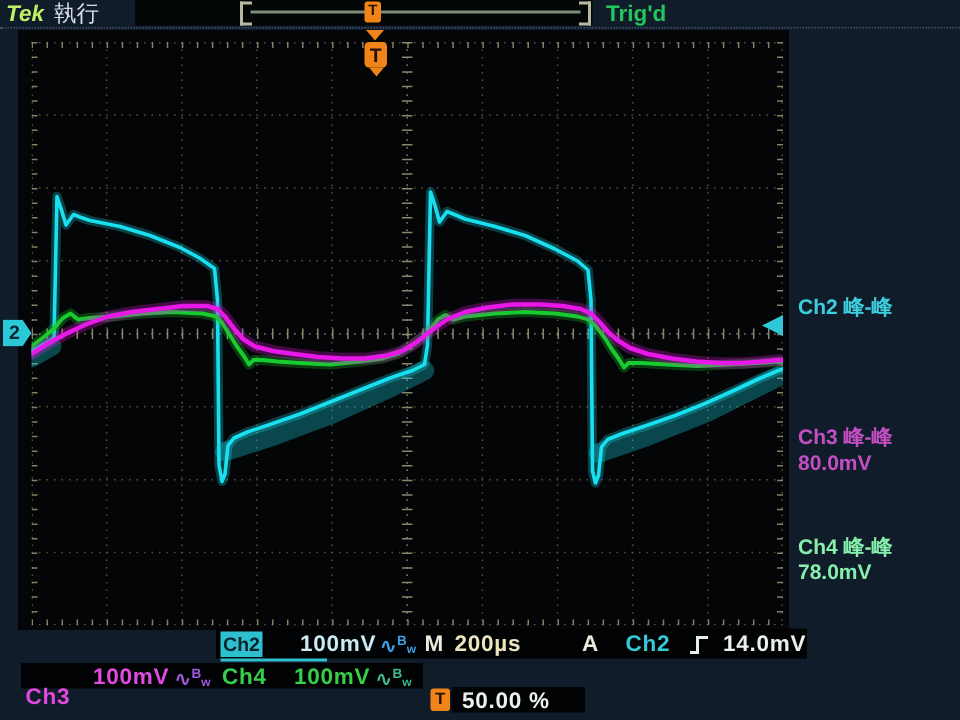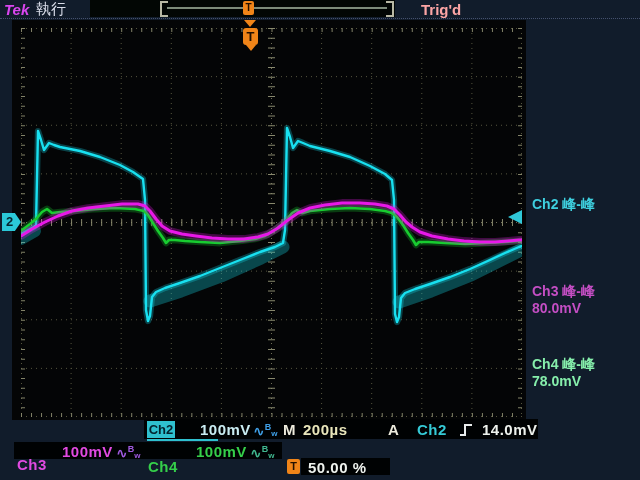--- a/index.html
+++ b/index.html
@@ -1,30 +1,30 @@
 <!DOCTYPE html>
 <html><head>
 <meta charset="utf-8">
 <style>
   html,body{margin:0;padding:0;}
   body{width:640px;height:480px;position:relative;background:#111c2b;
        font-family:"Liberation Sans","DejaVu Sans",sans-serif;overflow:hidden;}
   .abs{position:absolute;}
   
   .topbar{left:0;top:0;width:640px;height:18px;}
-  .tek-logo{left:4px;top:1px;font-size:15px;font-weight:bold;font-style:italic;color:#d946ef;}
+  .tek-logo{left:4px;top:1px;font-size:15px;font-weight:bold;font-style:italic;color:#bef264;}
   .run-status{left:36px;top:0px;font-size:15px;font-weight:normal;color:#d8dce8;}
   .preview-box{left:90px;top:0;width:305px;height:17px;background:#020604;}
   .bracket{top:1px;width:6px;height:12px;border:2px solid #b8b8a4;}
   .bracket-l{left:70px;border-right:none;}
   .bracket-r{left:296px;border-left:none;}
   .preview-line{left:77px;top:7px;width:220px;height:2px;background:#7d8b7a;}
   .mini-t{left:153px;top:1px;width:11px;height:14px;background:#f08418;border-radius:2px;
           color:#231000;font-size:10px;font-weight:bold;text-align:center;line-height:14px;}
-  .trig-status{left:421px;top:1px;font-size:15px;font-weight:bold;color:#fca5a5;}
+  .trig-status{left:404px;top:1px;font-size:15px;font-weight:bold;color:#22c55e;}
   .topbar-sep{left:0;top:18px;width:640px;height:0;border-top:1px dotted #44506e;}
   
   .screen{left:12px;top:20px;width:514px;height:400px;background:#040506;}
   #wave-svg{left:21px;top:28px;}
   
   .ch2-ground{left:2px;top:213px;width:19px;height:18px;background:#2bc8d8;
       clip-path:polygon(0 0,68% 0,100% 50%,68% 100%,0 100%);
       color:#062530;font-size:13px;font-weight:bold;text-align:left;line-height:18px;padding-left:4px;box-sizing:border-box;}
   .trig-tri-down{left:244px;top:20px;width:0;height:0;border-left:6px solid transparent;
       border-right:6px solid transparent;border-top:7px solid #f08418;}
@@ -53,21 +53,21 @@
   .v-tb{left:303px;color:#e9e6bb;}
   .lbl-a{left:388px;color:#eceadc;}
   .v-src{left:417px;color:#35cad6;}
   .slope-icon{left:459px;top:423px;}
   .v-lvl{left:482px;color:#edf1ec;}
   .row2-bar{left:14px;top:442px;width:268px;height:17px;background:#000203;}
   .rd2{font-size:15px;font-weight:bold;letter-spacing:0.5px;top:443px;white-space:nowrap;}
   .lbl-ch3{left:17px;color:#e24ae2;margin-top:13px;}
   .v-ch3{left:62px;color:#e24ae2;}
   .cpl-ch3{left:116px;top:444px;color:#a05ae0;}
-  .lbl-ch4{left:148px;color:#35cf4a;margin-top:15px;}
+  .lbl-ch4{left:148px;color:#35cf4a;}
   .v-ch4{left:196px;color:#35cf4a;}
   .cpl-ch4{left:250px;top:444px;color:#40b890;}
   .t-badge-bottom{left:287px;top:459px;width:13px;height:15px;background:#f08418;border-radius:2px;
       color:#231000;font-size:11px;font-weight:bold;text-align:center;line-height:15px;}
   .hpos-box{left:301px;top:458px;width:89px;height:17px;background:#000203;}
   .v-hpos{left:308px;top:459px;font-size:15px;font-weight:bold;color:#eef2ee;letter-spacing:0.5px;}
 </style>
 </head>
 <body>
 

